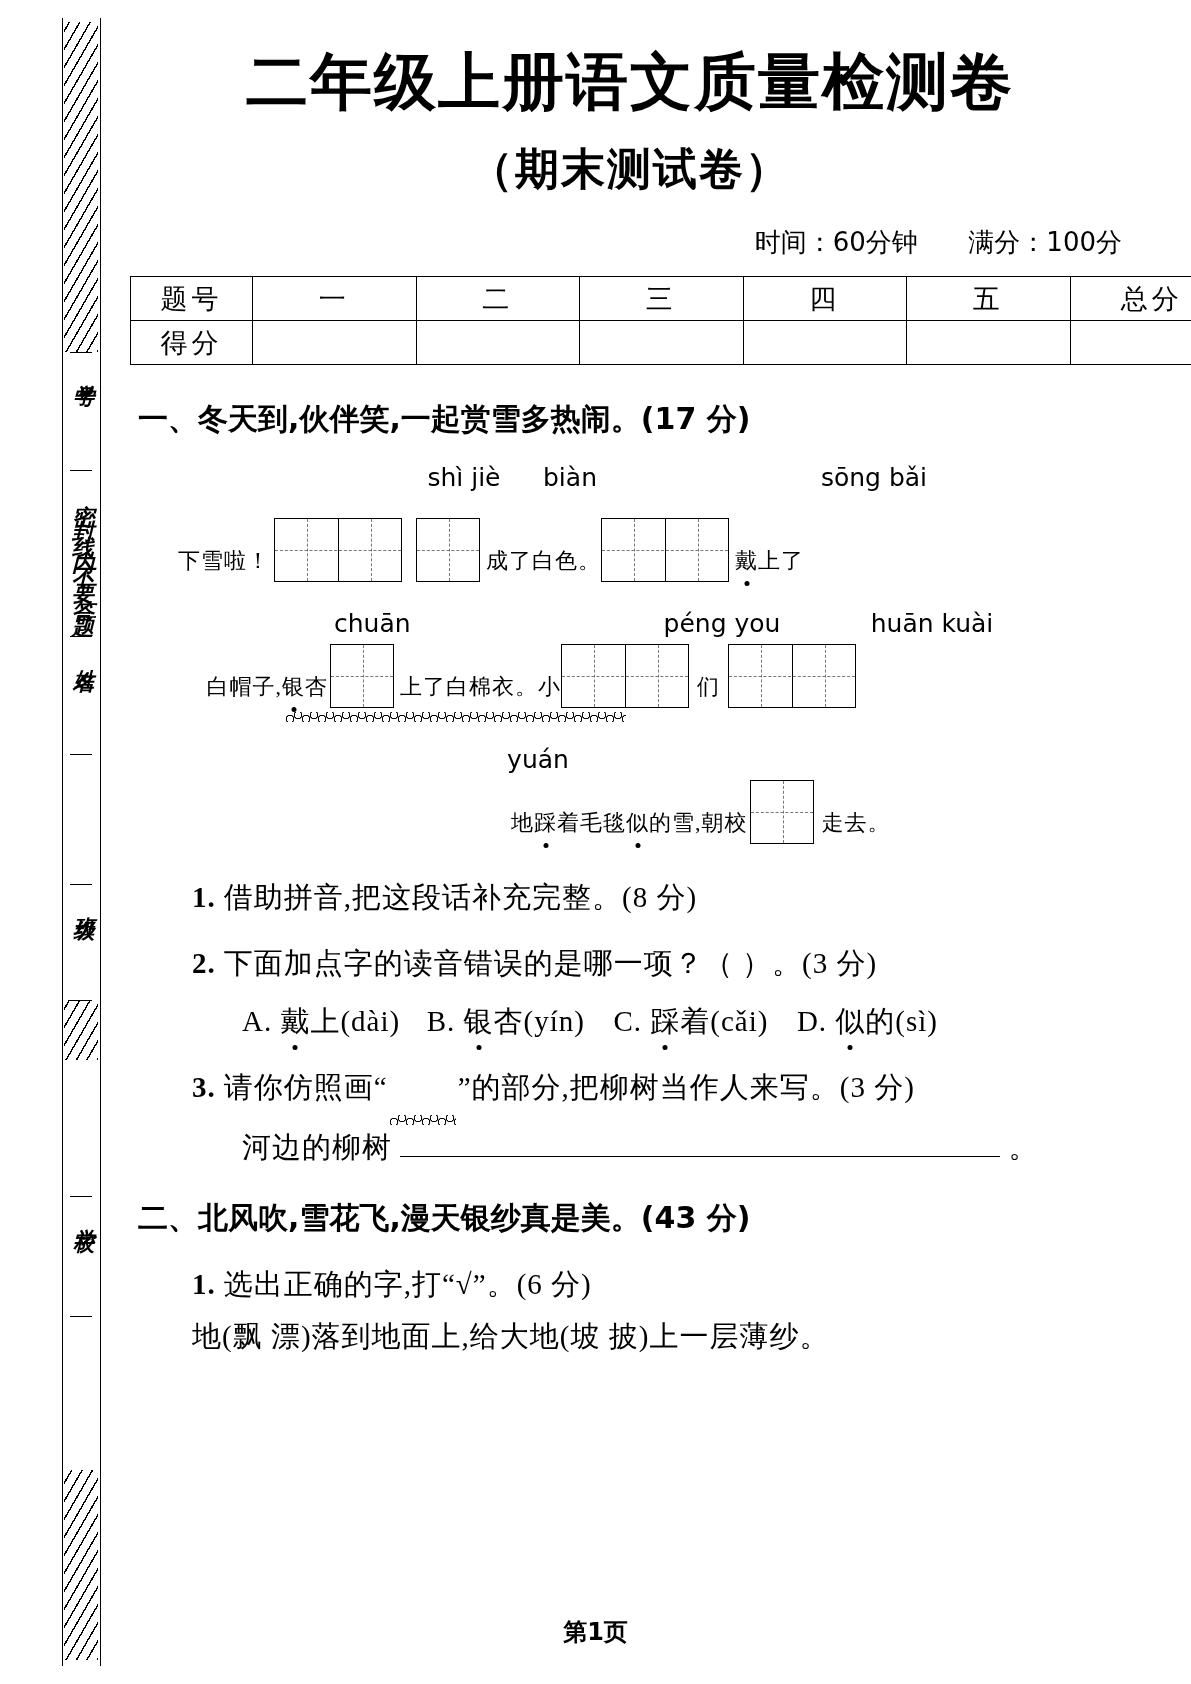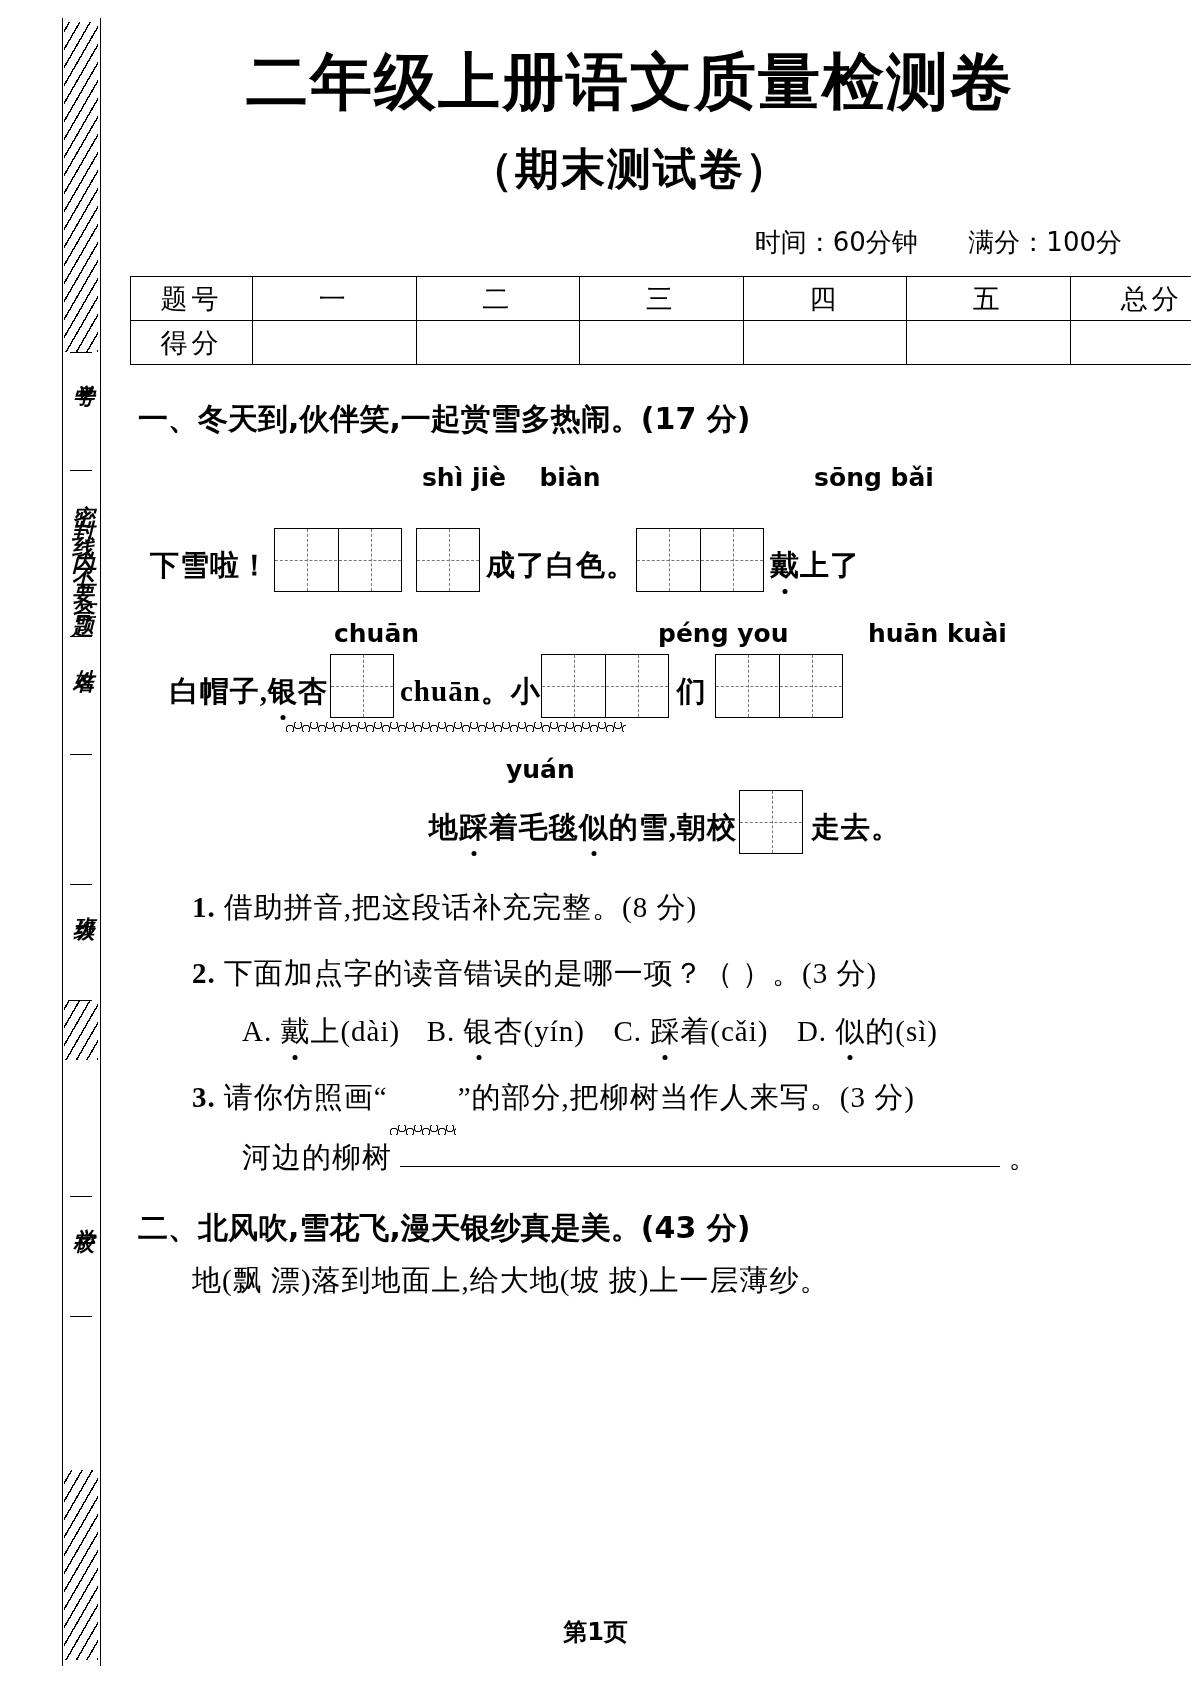--- a/index.html
+++ b/index.html
@@ -128,37 +128,37 @@
   }
   .body-line {
     font-family: "Liberation Serif", serif;
     font-size: 29px;
     margin-left: 62px;
     margin-top: 22px;
     letter-spacing: 1px;
   }
 
   
-  .py-row { position: relative; font-weight: bold; }
+  .py-row { position: relative; }
   .py-labels {
     position: relative; height: 34px;
   }
   .py {
     position: absolute;
     font-family: "DejaVu Sans", sans-serif;
     font-size: 25px;
     bottom: 0;
     text-align: center;
     white-space: nowrap;
   }
   .py-flow {
     display: flex;
     align-items: flex-end;
     font-family: "Liberation Serif", serif;
-    font-size: 29px;
+    font-size: 22px;
     letter-spacing: 1px;
   }
 
   
   .grid-box {
     display: inline-block;
     border: 1.8px solid #000;
     height: 64px;
     position: relative;
     background: #fff;
@@ -323,21 +323,21 @@
       <span class="py" style="left:730px; width:128px;">huān  kuài</span>
     </div>
     <div class="py-flow" style="margin-top:6px;">
       <span style="width:190px; text-align:right; padding-bottom:6px;">
         白帽子,<span class="dot-under">银</span>杏
       </span>
       <span class="grid-box g1" style="margin-left:2px;">
         <span class="vdash" style="left:32px;"></span>
         <span class="hdash"></span>
       </span>
-      <span style="padding-bottom:6px; margin-left:6px;">chuān。小</span>
+      <span style="padding-bottom:6px; margin-left:6px;">上了白棉衣。小</span>
       <span class="grid-box g2">
         <span class="cell" style="left:0; width:64px;"></span>
         <span class="vdash" style="left:32px;"></span>
         <span class="vdash" style="left:96px;"></span>
         <span class="hdash"></span>
       </span>
       <span style="padding-bottom:6px; margin-left:8px; margin-right:8px;">们</span>
       <span class="grid-box g2">
         <span class="cell" style="left:0; width:64px;"></span>
         <span class="vdash" style="left:32px;"></span>
@@ -401,18 +401,21 @@
   </div>
 
   <div class="body-line indent-2" style="margin-top:20px;">
     <span>河边的柳树</span>
     <span class="blank-line" style="width:600px;"></span>
     <span>。</span>
   </div>
 
   <div class="sec-head" style="margin-top:30px;">二、北风吹,雪花飞,漫天银纱真是美。(43 分)</div>
 
+  <div class="q-line">
+    <span class="q-num">1.</span><span>选出正确的字,打“√”。(6 分)</span>
+  </div>
 
   <div class="body-line" style="margin-left:62px; margin-top:12px;">地(飘    漂)落到地面上,给大地(坡    披)上一层薄纱。</div>
 
 </div>
 
 <div class="footer-page">第1页</div>
 
 </body></html>

